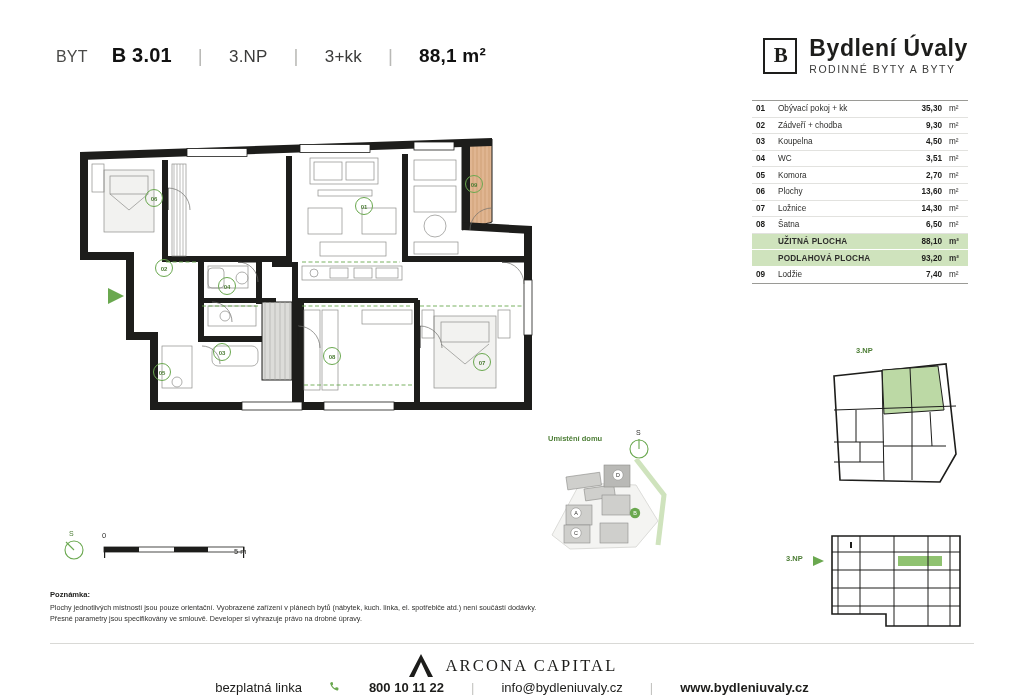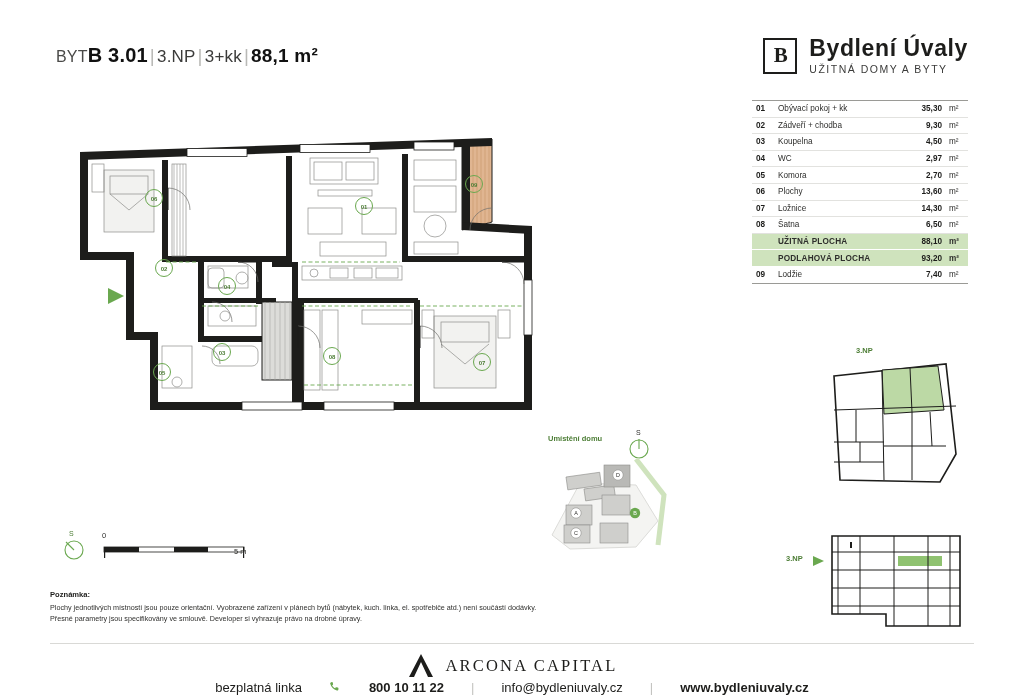--- a/index.html
+++ b/index.html
@@ -11,21 +11,21 @@
     color:#1d1d1b;
     position:relative;
     overflow:hidden;
   }
   .page { position:absolute; inset:0; }
 
   
   .hdr-left {
     position:absolute; left:56px; top:44px;
     font-size:19px; letter-spacing:.2px; color:#3b3b3a;
-    display:flex; align-items:baseline; gap:0;
+    display:flex; align-items:baseline; gap:24px;
   }
   .hdr-left .lbl { font-size:16px; color:#4a4a48; }
   .hdr-left .b   { font-weight:bold; font-size:20px; color:#111; }
   .hdr-left .sep { color:#b9b9b6; font-weight:300; padding:0 2px;}
   .hdr-left .np  { font-size:17px; color:#3b3b3a; }
   .hdr-left .disp{ font-size:17px; color:#3b3b3a; }
   .hdr-left .area{ font-weight:bold; font-size:19px; color:#111; }
 
   .brand { position:absolute; right:56px; top:36px; display:flex; align-items:center; gap:12px; }
   .brand-mark {
@@ -96,21 +96,21 @@
     <span class="sep">|</span>
     <span class="disp">3+kk</span>
     <span class="sep">|</span>
     <span class="area">88,1 m²</span>
   </div>
 
   <div class="brand">
     <div class="brand-mark">B</div>
     <div class="brand-txt">
       <div class="b1">Bydlení Úvaly</div>
-      <div class="b2">UŽITNÁ DOMY A BYTY</div>
+      <div class="b2">RODINNÉ BYTY A BYTY</div>
     </div>
   </div>
 
   <div class="tbl">
     <table>
       <tbody>
         <tr>
           <td class="num">01</td>
           <td class="nm">Obývací pokoj + kk</td>
           <td class="val">35,30</td>
@@ -124,21 +124,21 @@
         </tr>
         <tr>
           <td class="num">03</td>
           <td class="nm">Koupelna</td>
           <td class="val">4,50</td>
           <td class="unit">m²</td>
         </tr>
         <tr>
           <td class="num">04</td>
           <td class="nm">WC</td>
-          <td class="val">2,97</td>
+          <td class="val">3,51</td>
           <td class="unit">m²</td>
         </tr>
         <tr>
           <td class="num">05</td>
           <td class="nm">Komora</td>
           <td class="val">2,70</td>
           <td class="unit">m²</td>
         </tr>
         <tr>
           <td class="num">06</td>

